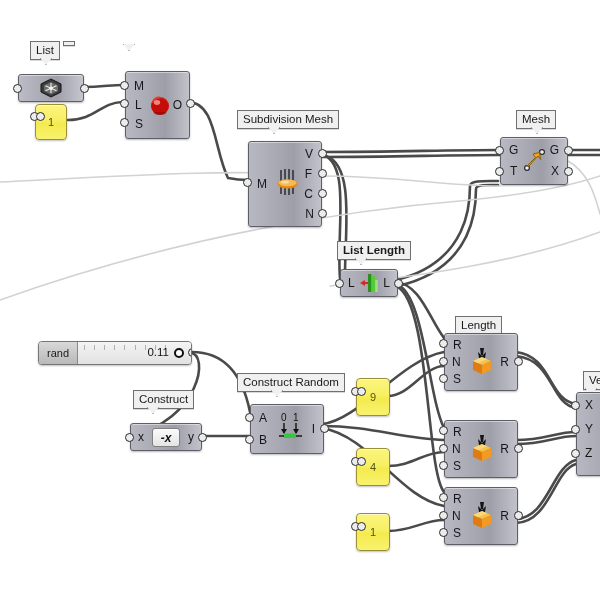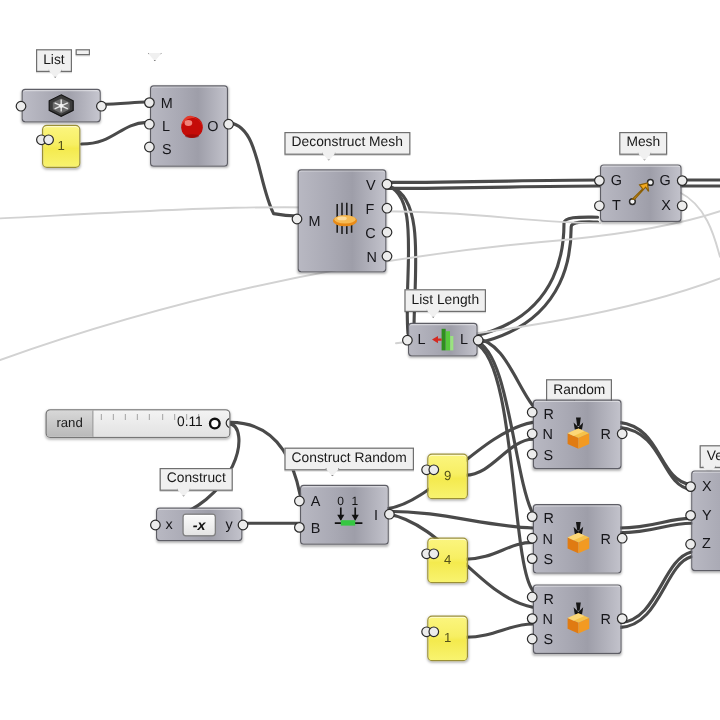--- a/index.html
+++ b/index.html
@@ -196,36 +196,36 @@
   <div class="nlabel" style="left:30px;top:41px;">
     <span>List</span>
     <span class="tail"></span>
   </div>
 
   <div class="nlabel" style="left:63px;top:41px;">
     <span class="tail" style="left:64px;"></span>
   </div>
 
   <div class="nlabel" style="left:237px;top:110px;">
-    <span>Deconstruct Mesh</span>
+    <span>Subdivision Mesh</span>
     <span class="tail" style="left:35px;"></span>
   </div>
 
   <div class="nlabel" style="left:516px;top:110px;">
     <span>Mesh</span>
     <span class="tail"></span>
   </div>
 
-  <div class="nlabel" style="left:337px;top:241px;">
+  <div class="nlabel" style="left:337px;top:241px;font-weight:bold;">
     <span>List Length</span>
     <span class="tail" style="left:22px;"></span>
   </div>
 
   <div class="nlabel" style="left:455px;top:316px;">
-    <span>Random</span>
+    <span>Length</span>
     <span class="tail"></span>
   </div>
 
   <div class="nlabel" style="left:237px;top:373px;">
     <span>Construct Random</span>
     <span class="tail" style="left:38px;"></span>
   </div>
 
   <div class="nlabel" style="left:133px;top:390px;">
     <span>Construct</span>

